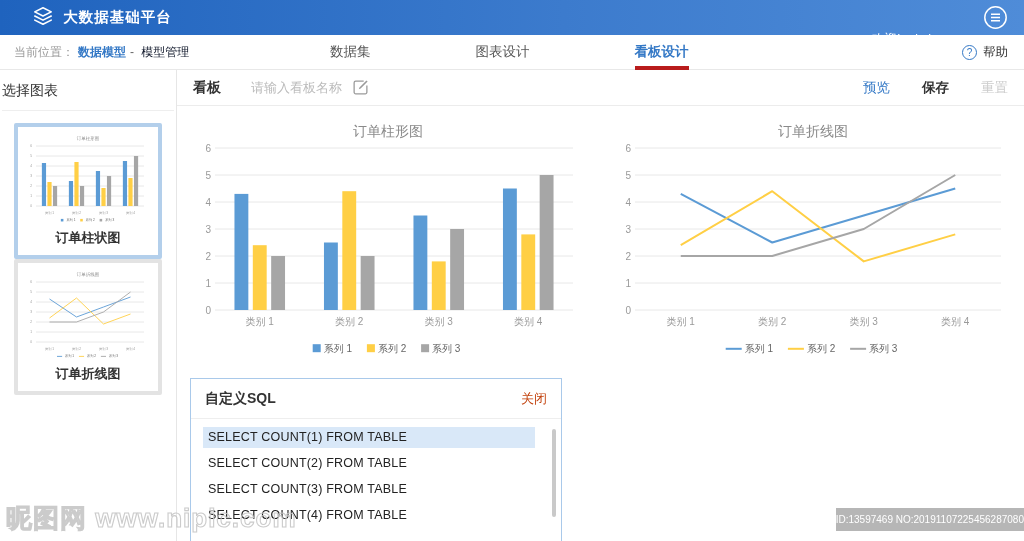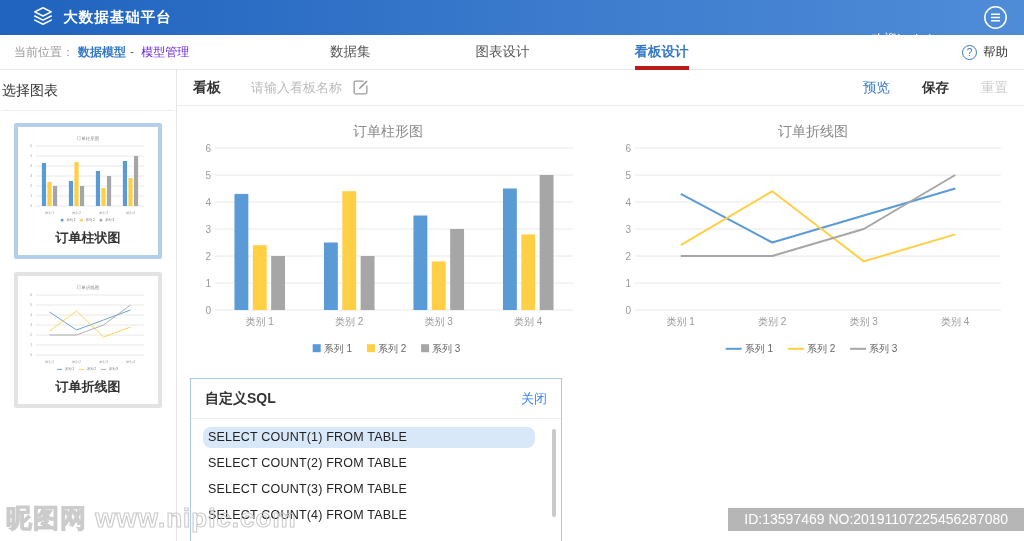--- a/index.html
+++ b/index.html
@@ -16,33 +16,33 @@
   .menu-item.active { background:rgba(255,255,255,.28); }
   .top-right { margin-left:auto; display:flex; align-items:center; gap:45px; padding-right:16px; }
   .welcome { font-size:12.5px;margin-top:44px; }
   .user-menu-btn { display:flex; cursor:pointer; }
 
   
   .subheader { position:relative; height:35px; border-bottom:1px solid #e8e8e8; background:#fff; }
   .breadcrumb { position:absolute; left:14px; top:0; line-height:35px; font-size:12px; color:#999; }
   .bc-link { color:#3579c6; font-weight:bold; text-decoration:none; margin:0 4px; cursor:pointer; }
   .bc-sep { color:#666; margin-right:4px; }
-  .bc-current { color:#6d28d9;margin-top:20px; }
+  .bc-current { color:#0f172a;margin-top:20px; }
   .tabs { position:absolute; left:330px; top:0; height:35px; display:flex; gap:105px; }
   .tab { font-size:13.5px; color:#555; line-height:33px; height:35px; cursor:pointer; }
   .tab.active { color:#3579c6; font-weight:600; border-bottom:4px solid #b91c1c; }
   .help { position:absolute; right:16px; top:0; line-height:35px; font-size:12.5px; color:#333; cursor:pointer; display:flex; align-items:center; gap:6px; }
   .help-icon { display:inline-block; width:15px; height:15px; border:1px solid #3579c6; color:#3579c6; border-radius:50%; text-align:center; line-height:13px; font-size:10px; }
 
   
   .content { display:flex; height:471px; }
   .sidebar { width:177px; border-right:1px solid #e6e6e6; }
   .sidebar-title { margin:12px 2px 0; padding-bottom:10px; font-size:14px; color:#333; border-bottom:1px solid #eee; }
   .cards { padding:12px 14px; }
-  .chart-card { border:4px solid #e3e3e3; border-radius:2px; background:#fff; margin-bottom:13px; padding:5px 3px 8px; text-align:center; cursor:pointer; }
+  .chart-card { border:4px solid #e3e3e3; border-radius:2px; background:#fff; margin-bottom:0; padding:5px 3px 8px; text-align:center; cursor:pointer; }
   .chart-card.selected { border-color:#b3cfeb; }
   .card-label { font-size:13px; font-weight:bold; color:#333; margin-top:1px; }
 
   .main { position:relative; flex:1; }
   .board-toolbar { height:36px; display:flex; align-items:center; padding:0 16px; border-bottom:1px solid #ececec; }
   .board-label { font-size:14px; font-weight:bold; color:#333; margin-right:30px; }
   .board-name-placeholder { font-size:13px; color:#bbb; margin-right:10px; cursor:text; }
   .edit-icon { display:flex; cursor:pointer; }
   .board-actions { margin-left:auto; display:flex; gap:32px; font-size:13.5px; }
   .act { text-decoration:none; cursor:pointer; }
@@ -53,32 +53,32 @@
   .charts-row { display:flex; padding-top:8px; }
   .chart-box { flex:none; }
   .chart-box.bar { margin-left:12px; width:400px; }
   .chart-box.line { margin-left:20px; width:410px; }
 
   
   .sql-panel { position:absolute; left:13px; top:308px; width:372px; height:240px;
     border:1px solid #a9c9ea; background:#fff; z-index:5; }
   .sql-head { display:flex; align-items:center; padding:11px 14px 10px; border-bottom:1px solid #eee; }
   .sql-title { font-size:14px; font-weight:bold; color:#333; }
-  .sql-close { margin-left:auto; font-size:13px; color:#3b82f6; text-decoration:none; cursor:pointer; }
+  .sql-close { margin-left:auto; font-size:13px; color:#c2410c; text-decoration:none; cursor:pointer; }
   .sql-list { padding-top:8px; }
   .sql-item { height:21px; line-height:21px; margin:0 26px 5px 12px; padding-left:5px;
     font-size:12.5px; color:#222; letter-spacing:.2px; cursor:pointer; white-space:nowrap; }
-  .sql-item.selected { background:#d9e8f8;border-radius:8px; }
+  .sql-item.selected { background:#d9e8f8; }
   .sql-scrollbar { position:absolute; right:5px; top:50px; width:4px; height:88px; background:#c9c9c9; border-radius:2px; cursor:grab; }
 
   
   .watermark { position:absolute; left:6px; bottom:5px; font-size:26px; font-weight:bold;
     color:transparent; -webkit-text-stroke:1.1px #c6c6c6; letter-spacing:1px; opacity:.9; white-space:nowrap; z-index:9; }
   .id-bar { position:absolute; right:0; bottom:10px; height:23px; line-height:23px;
-    background:rgba(172,172,172,.88); color:#fff; font-size:14px; padding:0 16px; z-index:9; }
+    background:rgba(172,172,172,.88); color:#fff; font-size:10px; padding:0 0; z-index:9; }
 
   svg text { font-family:"Liberation Sans","DejaVu Sans",sans-serif; }
 </style>
 </head>
 <body>
 
 <div class="app">
 
   <header class="topbar">
     <div class="brand">

